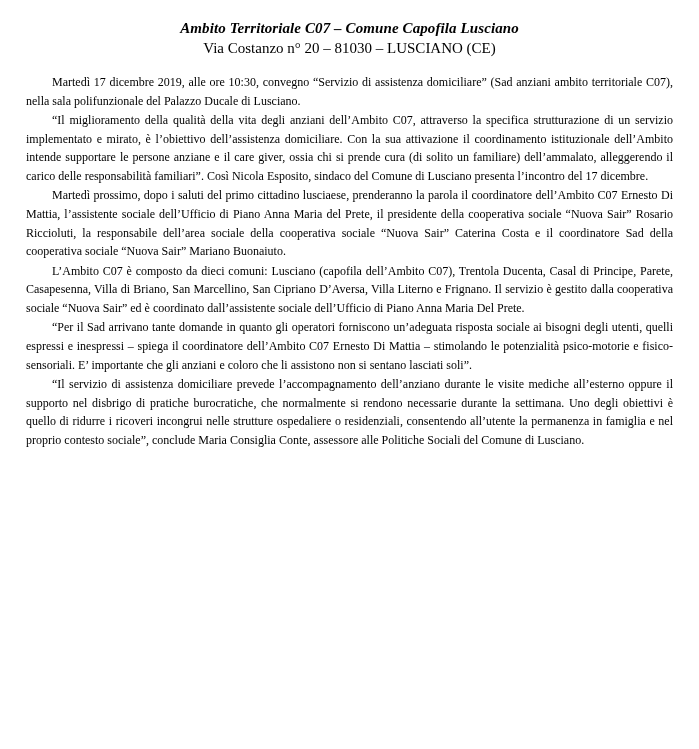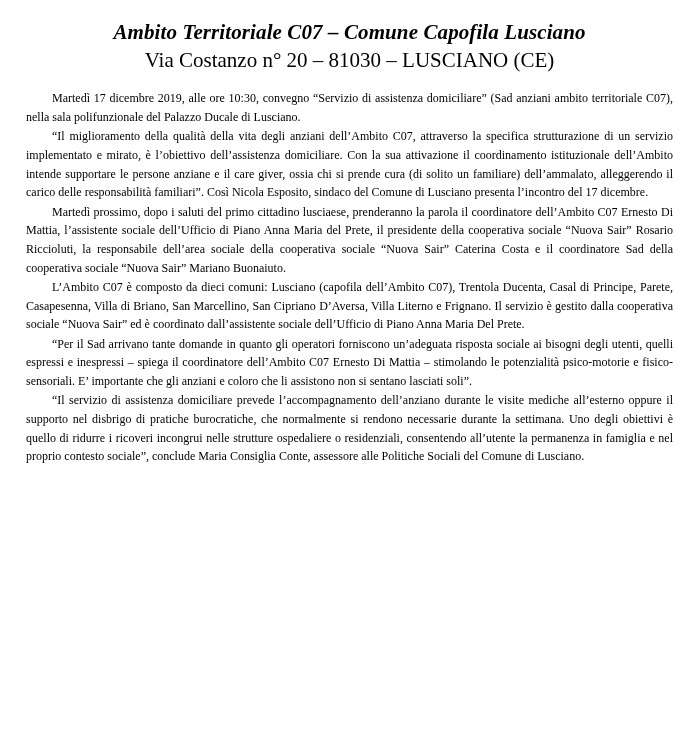--- a/index.html
+++ b/index.html
@@ -19,28 +19,28 @@
     height: 749px;
     box-sizing: border-box;
     padding: 18px 26px 0 26px;
     position: relative;
   }
   .letterhead {
     text-align: center;
     margin-bottom: 14px;
   }
   .lh-title {
-    font-size: 21px;
+    font-size: 15px;
     font-weight: bold;
     font-style: italic;
     line-height: 1.35;
     letter-spacing: 0.1px;
   }
   .lh-line {
-    font-size: 21px;
+    font-size: 15px;
     line-height: 1.38;
   }
   .body-text p {
     margin: 0 0 0.5px 0;
     font-size: 12px;
     line-height: 1.56;
     text-align: justify;
     text-indent: 26px;
     -webkit-hyphens: none;
     hyphens: none;

